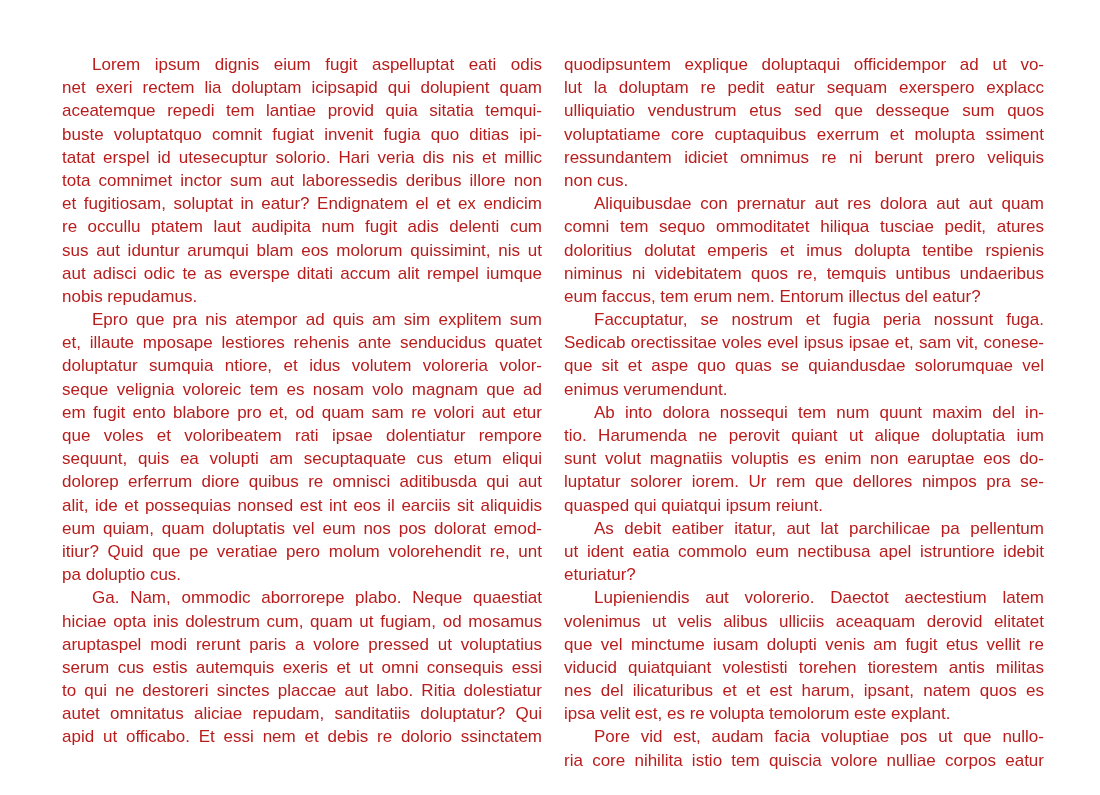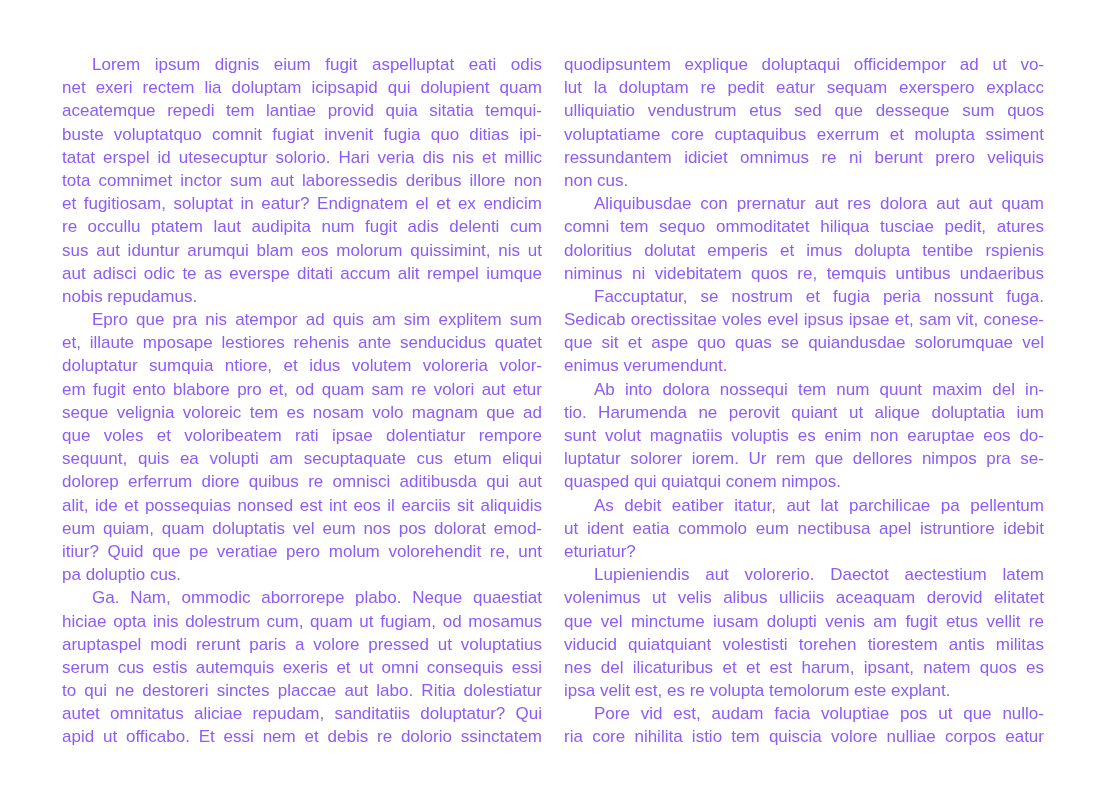--- a/index.html
+++ b/index.html
@@ -14,21 +14,21 @@
   }
   .page {
     box-sizing: border-box;
     width: 1100px;
     height: 795px;
     padding: 53px 56px 0 62px;
     display: flex;
     gap: 22px;
     font-family: "Liberation Sans", "DejaVu Sans", sans-serif;
     font-size: 17px;
-    color: #8b5cf6;
+    color: #b91c1c;
   }
   .column {
     width: 480px;
     flex: 0 0 480px;
   }
   .para {
     margin: 0;
   }
   .line {
     height: 23.2px;
@@ -62,22 +62,22 @@
         <div class="line">et fugitiosam, soluptat in eatur? Endignatem el et ex endicim</div>
         <div class="line">re occullu ptatem laut audipita num fugit adis delenti cum</div>
         <div class="line">sus aut iduntur arumqui blam eos molorum quissimint, nis ut</div>
         <div class="line">aut adisci odic te as everspe ditati accum alit rempel iumque</div>
         <div class="line end">nobis repudamus.</div>
       </div>
       <div class="para">
         <div class="line indent">Epro que pra nis atempor ad quis am sim explitem sum</div>
         <div class="line">et, illaute mposape lestiores rehenis ante senducidus quatet</div>
         <div class="line">doluptatur sumquia ntiore, et idus volutem voloreria volor-</div>
+        <div class="line">seque velignia voloreic tem es nosam volo magnam que ad</div>
         <div class="line">em fugit ento blabore pro et, od quam sam re volori aut etur</div>
-        <div class="line">seque velignia voloreic tem es nosam volo magnam que ad</div>
         <div class="line">que voles et voloribeatem rati ipsae dolentiatur rempore</div>
         <div class="line">sequunt, quis ea volupti am secuptaquate cus etum eliqui</div>
         <div class="line">dolorep erferrum diore quibus re omnisci aditibusda qui aut</div>
         <div class="line">alit, ide et possequias nonsed est int eos il earciis sit aliquidis</div>
         <div class="line">eum quiam, quam doluptatis vel eum nos pos dolorat emod-</div>
         <div class="line">itiur? Quid que pe veratiae pero molum volorehendit re, unt</div>
         <div class="line end">pa doluptio cus.</div>
       </div>
       <div class="para">
         <div class="line indent">Ga. Nam, ommodic aborrorepe plabo. Neque quaestiat</div>
@@ -96,33 +96,34 @@
         <div class="line">ulliquiatio vendustrum etus sed que desseque sum quos</div>
         <div class="line">voluptatiame core cuptaquibus exerrum et molupta ssiment</div>
         <div class="line">ressundantem idiciet omnimus re ni berunt prero veliquis</div>
         <div class="line end">non cus.</div>
       </div>
       <div class="para">
         <div class="line indent">Aliquibusdae con prernatur aut res dolora aut aut quam</div>
         <div class="line">comni tem sequo ommoditatet hiliqua tusciae pedit, atures</div>
         <div class="line">doloritius dolutat emperis et imus dolupta tentibe rspienis</div>
         <div class="line">niminus ni videbitatem quos re, temquis untibus undaeribus</div>
+        <div class="line end">eum faccus, tem erum nem. Entorum illectus del eatur?</div>
       </div>
       <div class="para">
         <div class="line indent">Faccuptatur, se nostrum et fugia peria nossunt fuga.</div>
         <div class="line">Sedicab orectissitae voles evel ipsus ipsae et, sam vit, conese-</div>
         <div class="line">que sit et aspe quo quas se quiandusdae solorumquae vel</div>
         <div class="line end">enimus verumendunt.</div>
       </div>
       <div class="para">
         <div class="line indent">Ab into dolora nossequi tem num quunt maxim del in-</div>
         <div class="line">tio. Harumenda ne perovit quiant ut alique doluptatia ium</div>
         <div class="line">sunt volut magnatiis voluptis es enim non earuptae eos do-</div>
         <div class="line">luptatur solorer iorem. Ur rem que dellores nimpos pra se-</div>
-        <div class="line end">quasped qui quiatqui conem nimpos.</div>
+        <div class="line end">quasped qui quiatqui ipsum reiunt.</div>
       </div>
       <div class="para">
         <div class="line indent">As debit eatiber itatur, aut lat parchilicae pa pellentum</div>
         <div class="line">ut ident eatia commolo eum nectibusa apel istruntiore idebit</div>
         <div class="line end">eturiatur?</div>
       </div>
       <div class="para">
         <div class="line indent">Lupieniendis aut volorerio. Daectot aectestium latem</div>
         <div class="line">volenimus ut velis alibus ulliciis aceaquam derovid elitatet</div>
         <div class="line">que vel minctume iusam dolupti venis am fugit etus vellit re</div>

